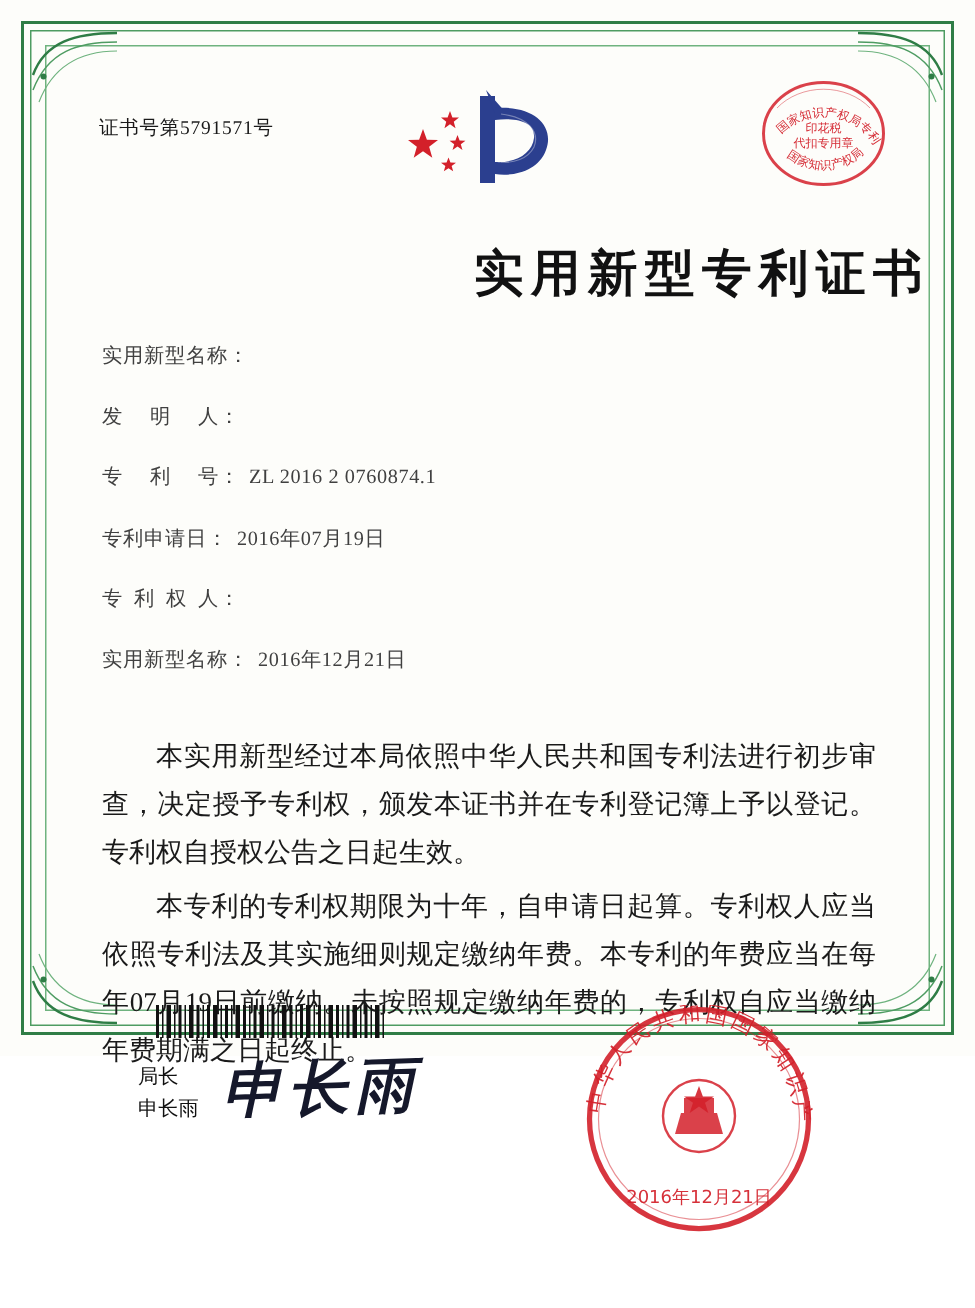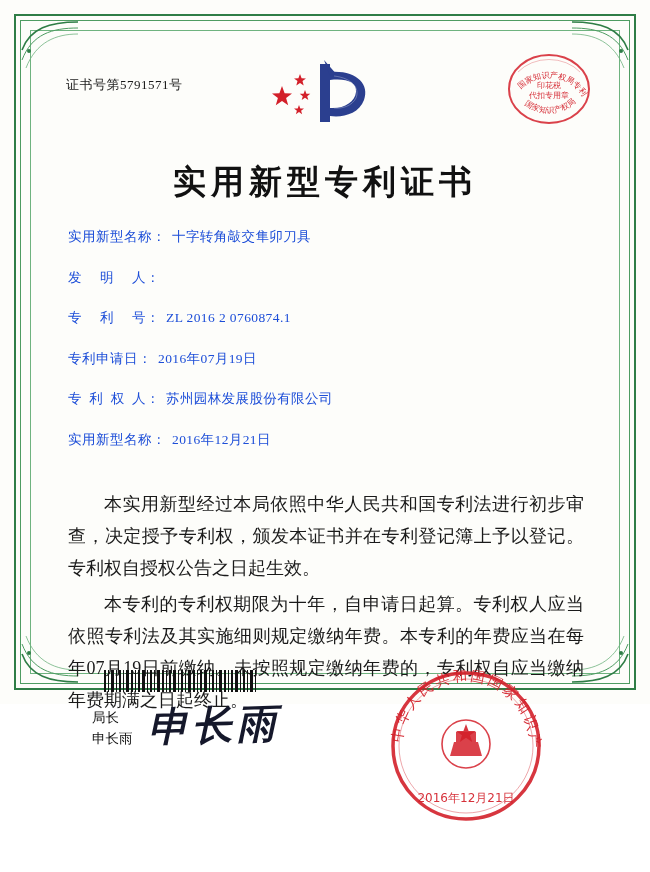--- a/index.html
+++ b/index.html
@@ -79,40 +79,40 @@
     top: 16px;
     width: 86px;
     height: 86px;
   }
 
   .title {
     position: absolute;
     top: 130px;
     left: 0;
     right: 0;
-    text-align: center;
+    text-align: right;
     font-size: 33px;
     font-weight: bold;
     letter-spacing: 5px;
     color: #111;
     font-family: "DejaVu Serif", "Liberation Serif", serif;
   }
 
   .fields {
     position: absolute;
     left: 38px;
     top: 198px;
     right: 36px;
   }
   .field-row {
     display: flex;
     align-items: baseline;
     margin-bottom: 22.5px;
     font-size: 13.5px;
-    color: #1d4ed8;
+    color: #404040;
   }
   .field-label {
     white-space: nowrap;
     letter-spacing: 0.5px;
   }
   .field-label.spread {
     display: inline-block;
     width: 78px;
     text-align: justify;
     text-align-last: justify;
@@ -255,21 +255,20 @@
       </svg>
     </div>
 
     <div class="title">实用新型专利证书</div>
 
     <div class="fields">
 
       <div class="field-row">
         <span class="field-label">实用新型名称</span>
         <span class="field-label">：</span>
-        <span class="field-value">十字转角敲交隼卯刀具</span>
       </div>
 
       <div class="field-row">
         <span class="field-label spread">发明人</span>
         <span class="field-label">：</span>
       </div>
 
       <div class="field-row">
         <span class="field-label spread">专利号</span>
         <span class="field-label">：</span>
@@ -278,21 +277,20 @@
 
       <div class="field-row">
         <span class="field-label">专利申请日</span>
         <span class="field-label">：</span>
         <span class="field-value">2016年07月19日</span>
       </div>
 
       <div class="field-row">
         <span class="field-label spread">专利权人</span>
         <span class="field-label">：</span>
-        <span class="field-value">苏州园林发展股份有限公司</span>
       </div>
 
       <div class="field-row">
         <span class="field-label">实用新型名称</span>
         <span class="field-label">：</span>
         <span class="field-value">2016年12月21日</span>
       </div>
 
     </div>
 

